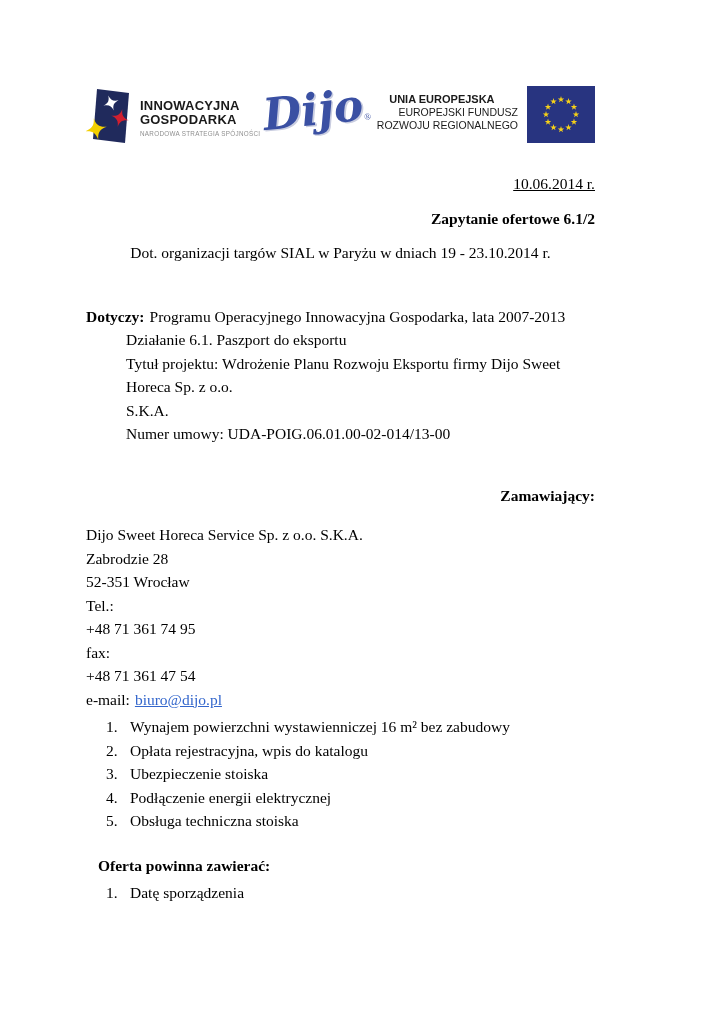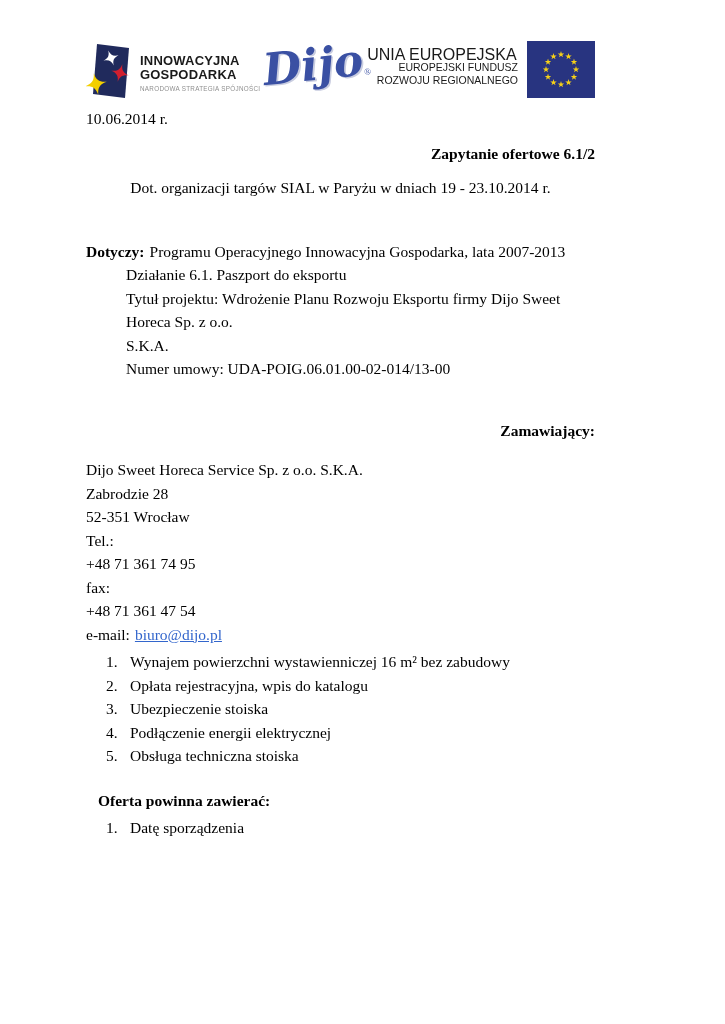--- a/index.html
+++ b/index.html
@@ -1,20 +1,20 @@
 <!DOCTYPE html>
 <html><head>
 <meta charset="utf-8">
 <style>
   html,body { margin:0; padding:0; background:#ffffff; }
   .page {
     position:relative;
     width:672px; height:1024px;
     box-sizing:border-box;
-    padding:41px 77px 0 86px;
+    padding:86px 77px 0 86px;
     background:#ffffff;
     font-family:"Liberation Serif","DejaVu Serif",serif;
     font-size:15.5px;
     line-height:23.5px;
     color:#000000;
     overflow:hidden;
     border-radius:15px;
   }
 
   
@@ -29,25 +29,25 @@
     font-family:"DejaVu Serif","Liberation Serif",serif;
     font-style:italic; font-weight:bold;
     font-size:44px; line-height:52px;
     color:#3a50a3;
     text-shadow:1.5px 1.5px 0 #c9cde0;
   }
   .dijo-reg { position:absolute; right:-7px; bottom:2px; font-size:9px; color:#3a50a3; font-style:normal; }
 
   .logo-right { display:flex; align-items:flex-start; }
   .eu-text { font-family:"Liberation Sans","DejaVu Sans",sans-serif; text-align:right; padding-top:7px; margin-right:9px; color:#1a1a1a; }
-  .eu-line1 { font-weight:normal; font-size:16px; line-height:13px;text-align:center; }
+  .eu-line1 { font-weight:bold; font-size:11px; line-height:13px;text-align:center; }
   .eu-line2, .eu-line3 { font-size:10.5px; line-height:13px;margin-left:11px; }
 
   
-  .date-line { text-align:left; margin-top:4px; }
+  .date-line { text-align:right; margin-top:24px;text-decoration:underline; }
   .doc-title { text-align:right; font-weight:bold; margin-top:11px; }
   .doc-subject { text-align:center; margin-top:11px; }
 
   .dotyczy { margin-top:40px; }
   .bold { font-weight:bold; }
   .label-gap { margin-right:5px; }
   .indented { padding-left:40px; }
 
   .zam-heading { margin-top:38px; font-weight:bold;text-align:right; }
   .contact { margin-top:16px; }

